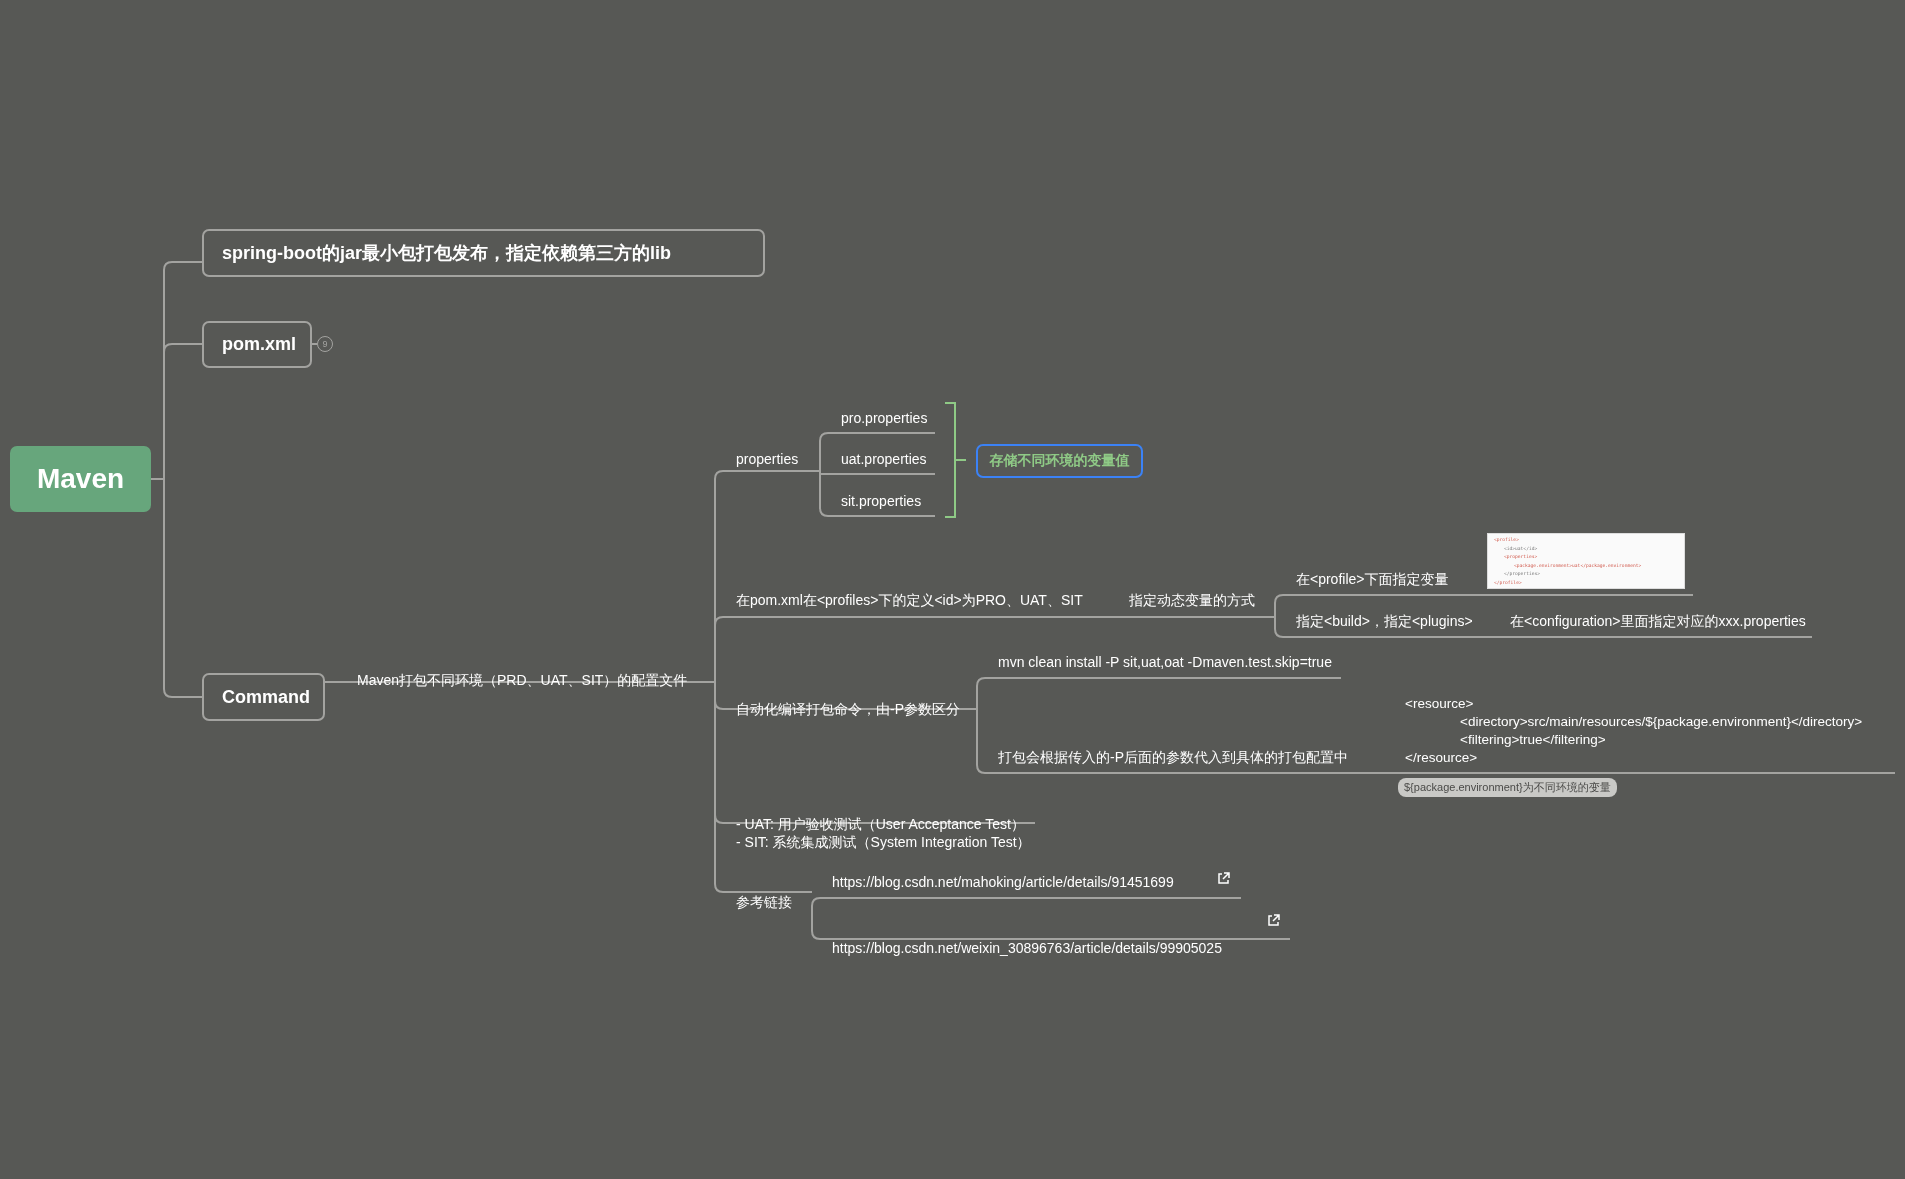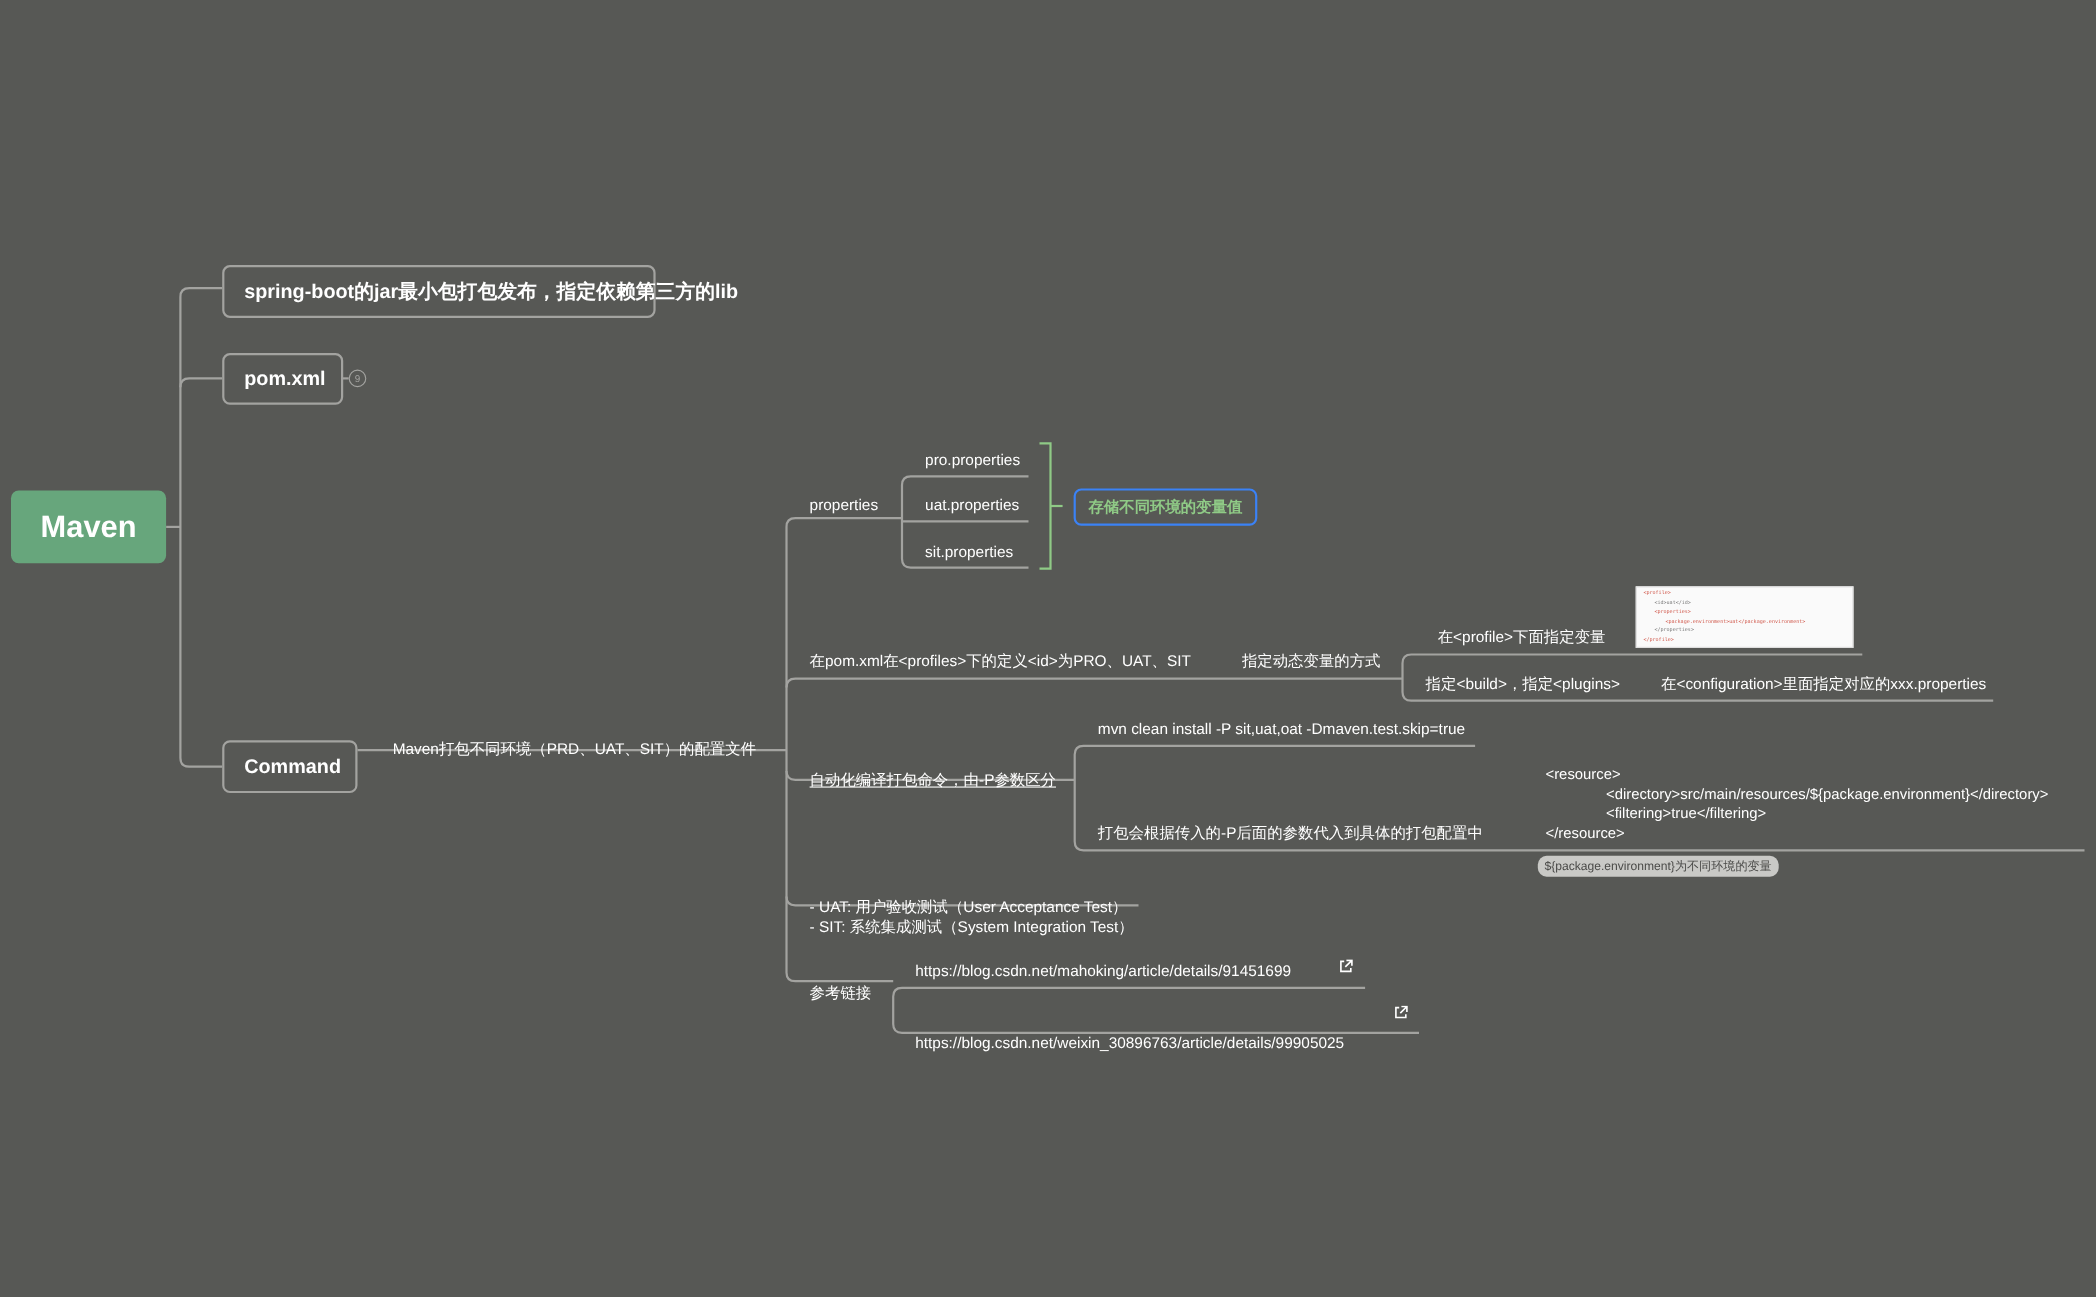--- a/index.html
+++ b/index.html
@@ -68,21 +68,21 @@
   </g>
 
   <g fill="none" stroke="#8fca86" stroke-width="2">
     <path d="M945 403 H955 V517 H945"></path>
     <path d="M955 460 H966"></path>
   </g>
 </svg>
 
 <div class="abs root">Maven</div>
 
-<div class="abs box" style="left:202px;top:241px;width:394px;height:48px;">
+<div class="abs box" style="left:202px;top:229px;width:563px;height:48px;">
   <span>spring-boot的jar最小包打包发布，指定依赖第三方的lib</span>
 </div>
 <div class="abs box" style="left:202px;top:321px;width:110px;height:47px;text-align:right;">
   <span>pom.xml</span>
 </div>
 <div class="abs badge" style="left:317px;top:336px;">9</div>
 <div class="abs box" style="left:202px;top:673px;width:123px;height:48px;">
   <span>Command</span>
 </div>
 
@@ -91,33 +91,33 @@
 <div class="abs txt" style="left:736px;top:451px;">properties</div>
 <div class="abs txt" style="left:841px;top:410px;">pro.properties</div>
 <div class="abs txt" style="left:841px;top:451px;">uat.properties</div>
 <div class="abs txt" style="left:841px;top:493px;">sit.properties</div>
 <div class="abs callout" style="left:976px;top:444px;width:167px;height:34px;">
   <span>存储不同环境的变量值</span>
 </div>
 
 <div class="abs txt" style="left:736px;top:592px;">在pom.xml在&lt;profiles&gt;下的定义&lt;id&gt;为PRO、UAT、SIT</div>
 <div class="abs txt" style="left:1129px;top:592px;">指定动态变量的方式</div>
-<div class="abs txt" style="left:1296px;top:571px;margin-left:11px;">在&lt;profile&gt;下面指定变量</div>
+<div class="abs txt" style="left:1296px;top:571px;">在&lt;profile&gt;下面指定变量</div>
 <div class="abs codeimg" style="left:1487px;top:533px;width:198px;height:56px;">
   <div><span class="t">&lt;profile&gt;</span></div>
   <div style="padding-left:10px;"><span>    &lt;id&gt;uat&lt;/id&gt;</span></div>
   <div style="padding-left:10px;"><span class="t">    &lt;properties&gt;</span></div>
   <div style="padding-left:20px;"><span class="t">        &lt;package.environment&gt;uat&lt;/package.environment&gt;</span></div>
   <div style="padding-left:10px;"><span>    &lt;/properties&gt;</span></div>
   <div><span class="t">&lt;/profile&gt;</span></div>
 </div>
 <div class="abs txt" style="left:1296px;top:613px;">指定&lt;build&gt;，指定&lt;plugins&gt;</div>
 <div class="abs txt" style="left:1510px;top:613px;">在&lt;configuration&gt;里面指定对应的xxx.properties</div>
 
-<div class="abs txt" style="left:736px;top:701px;text-decoration:underline;">自动化编译打包命令，由-P参数区分</div>
+<div class="abs txt" style="left:736px;top:701px;">自动化编译打包命令，由-P参数区分</div>
 <div class="abs txt" style="left:998px;top:654px;">mvn clean install -P sit,uat,oat -Dmaven.test.skip=true</div>
 <div class="abs txt" style="left:998px;top:749px;">打包会根据传入的-P后面的参数代入到具体的打包配置中</div>
 <div class="abs code" style="left:1405px;top:695px;">
   <div>&lt;resource&gt;</div>
   <div style="padding-left:55px;">&lt;directory&gt;src/main/resources/${package.environment}&lt;/directory&gt;</div>
   <div style="padding-left:55px;">&lt;filtering&gt;true&lt;/filtering&gt;</div>
   <div>&lt;/resource&gt;</div>
 </div>
 <div class="abs pill" style="left:1398px;top:778px;">${package.environment}为不同环境的变量</div>
 

